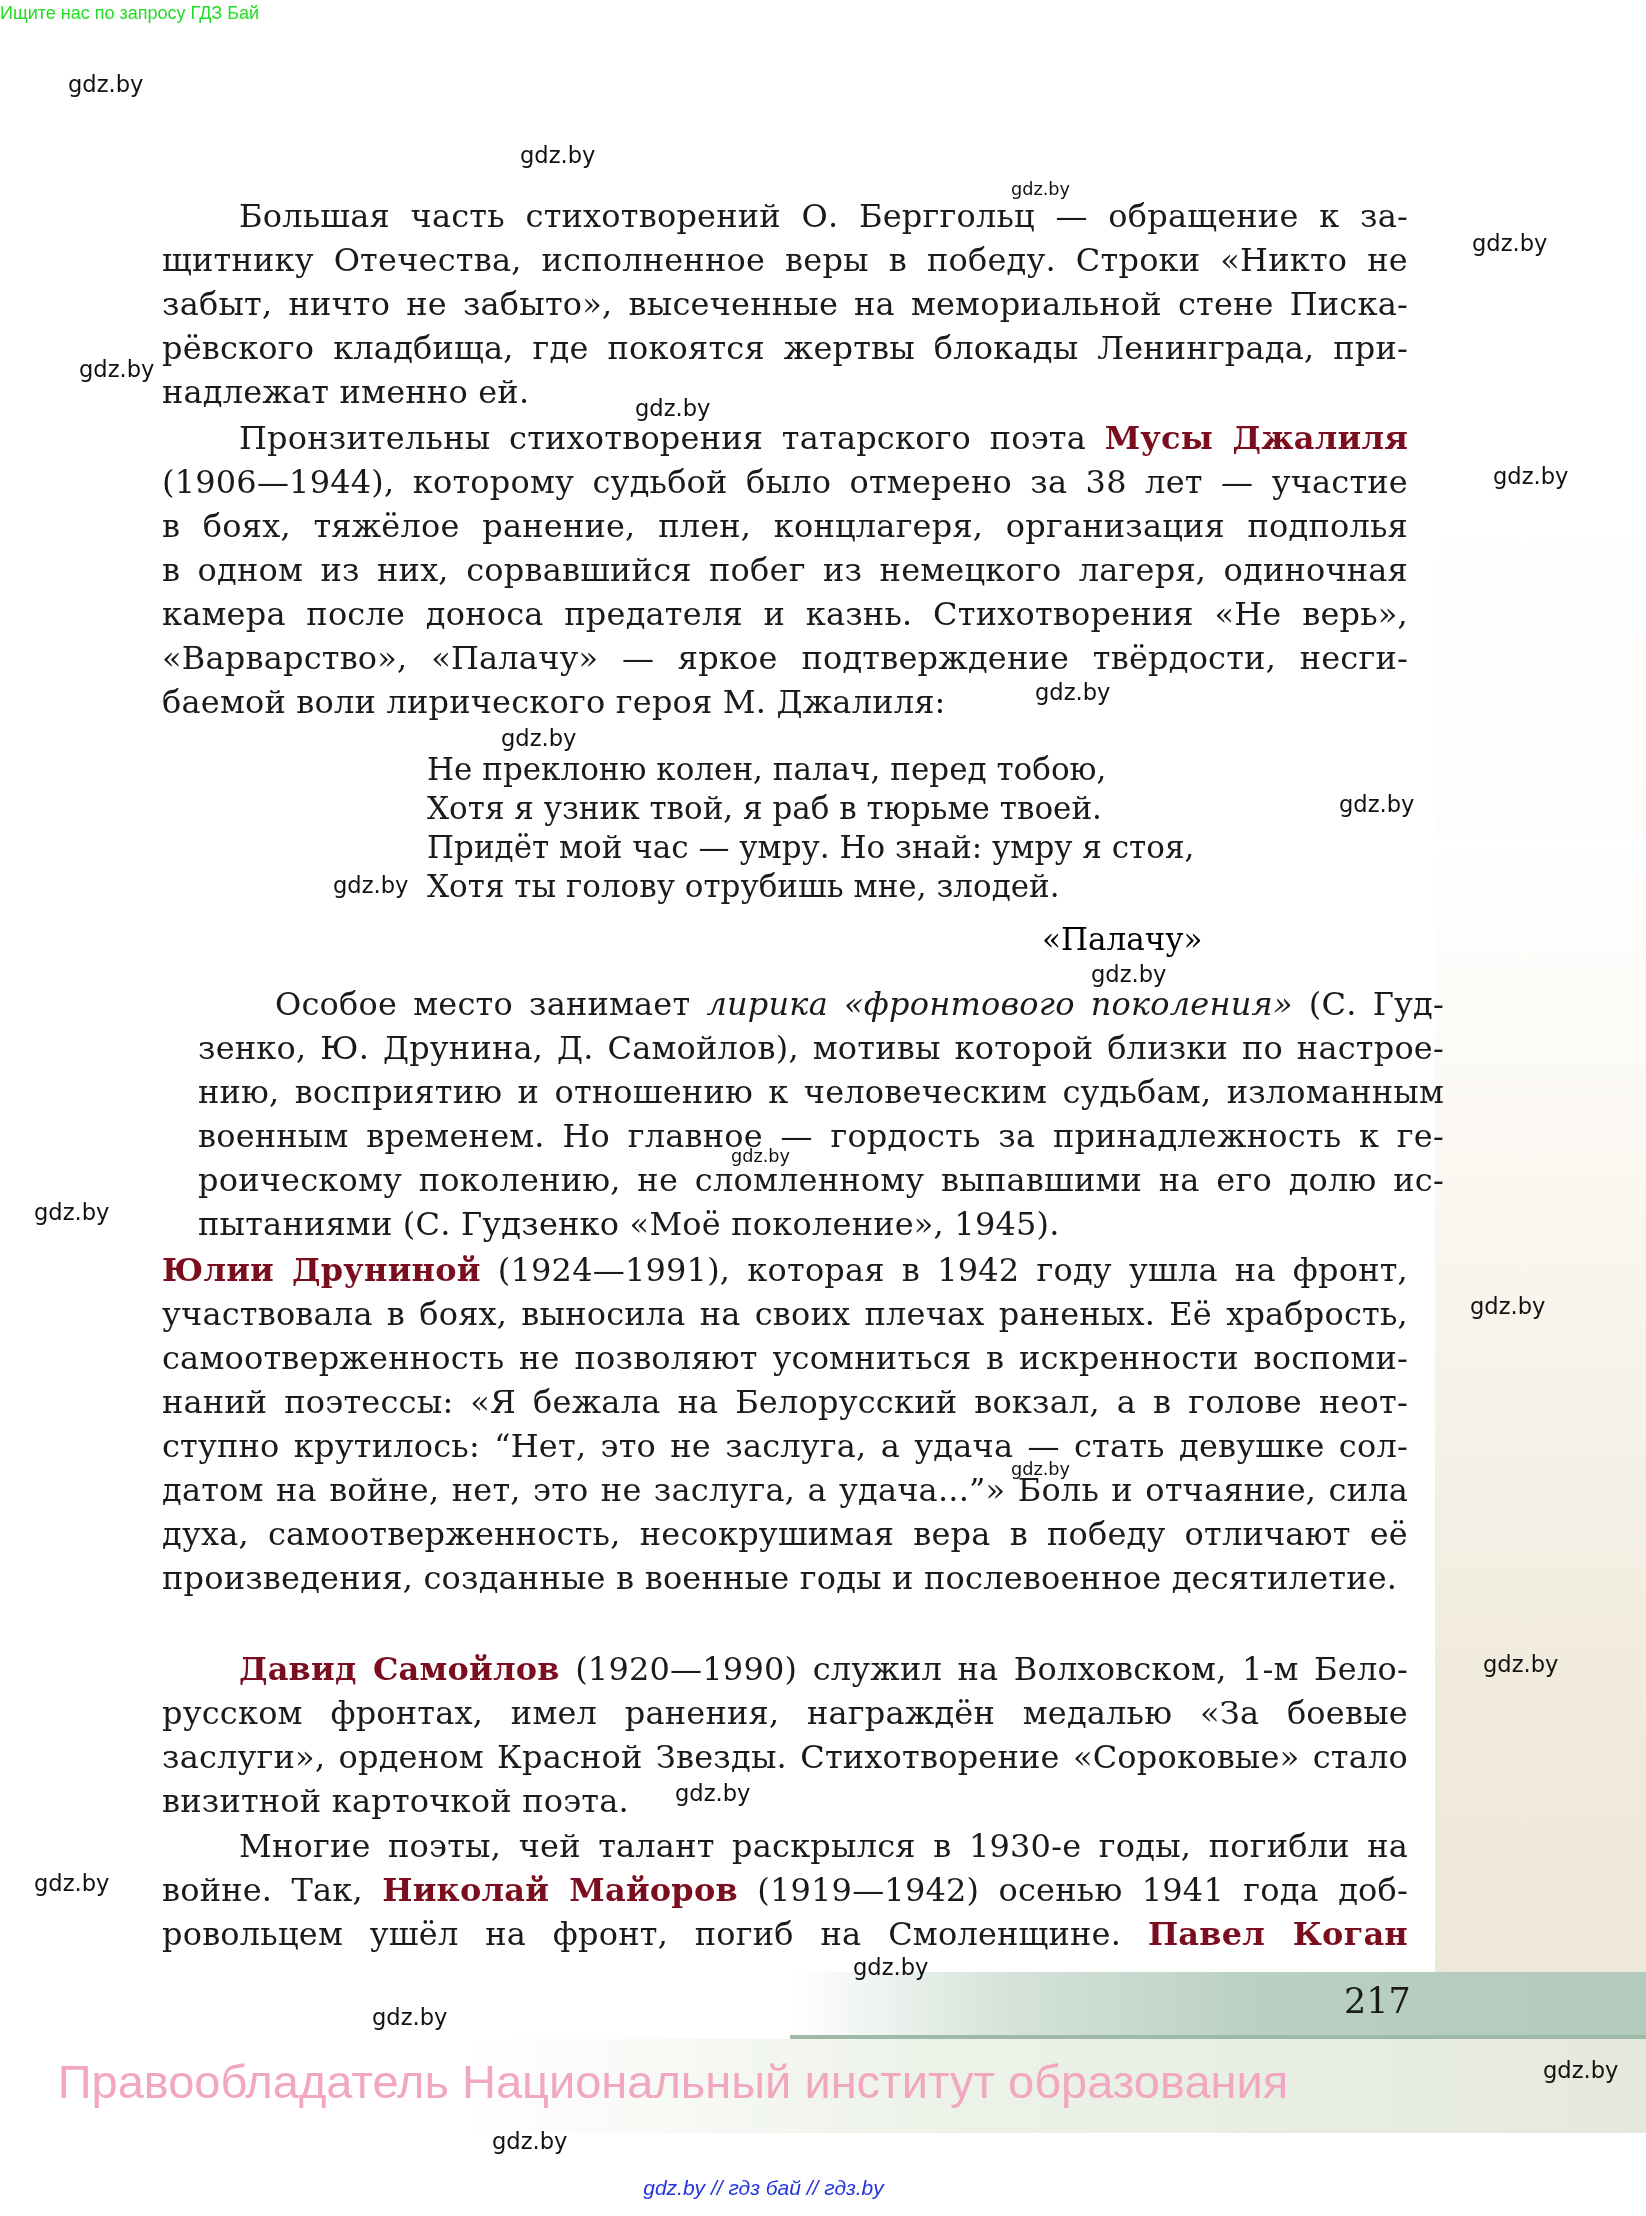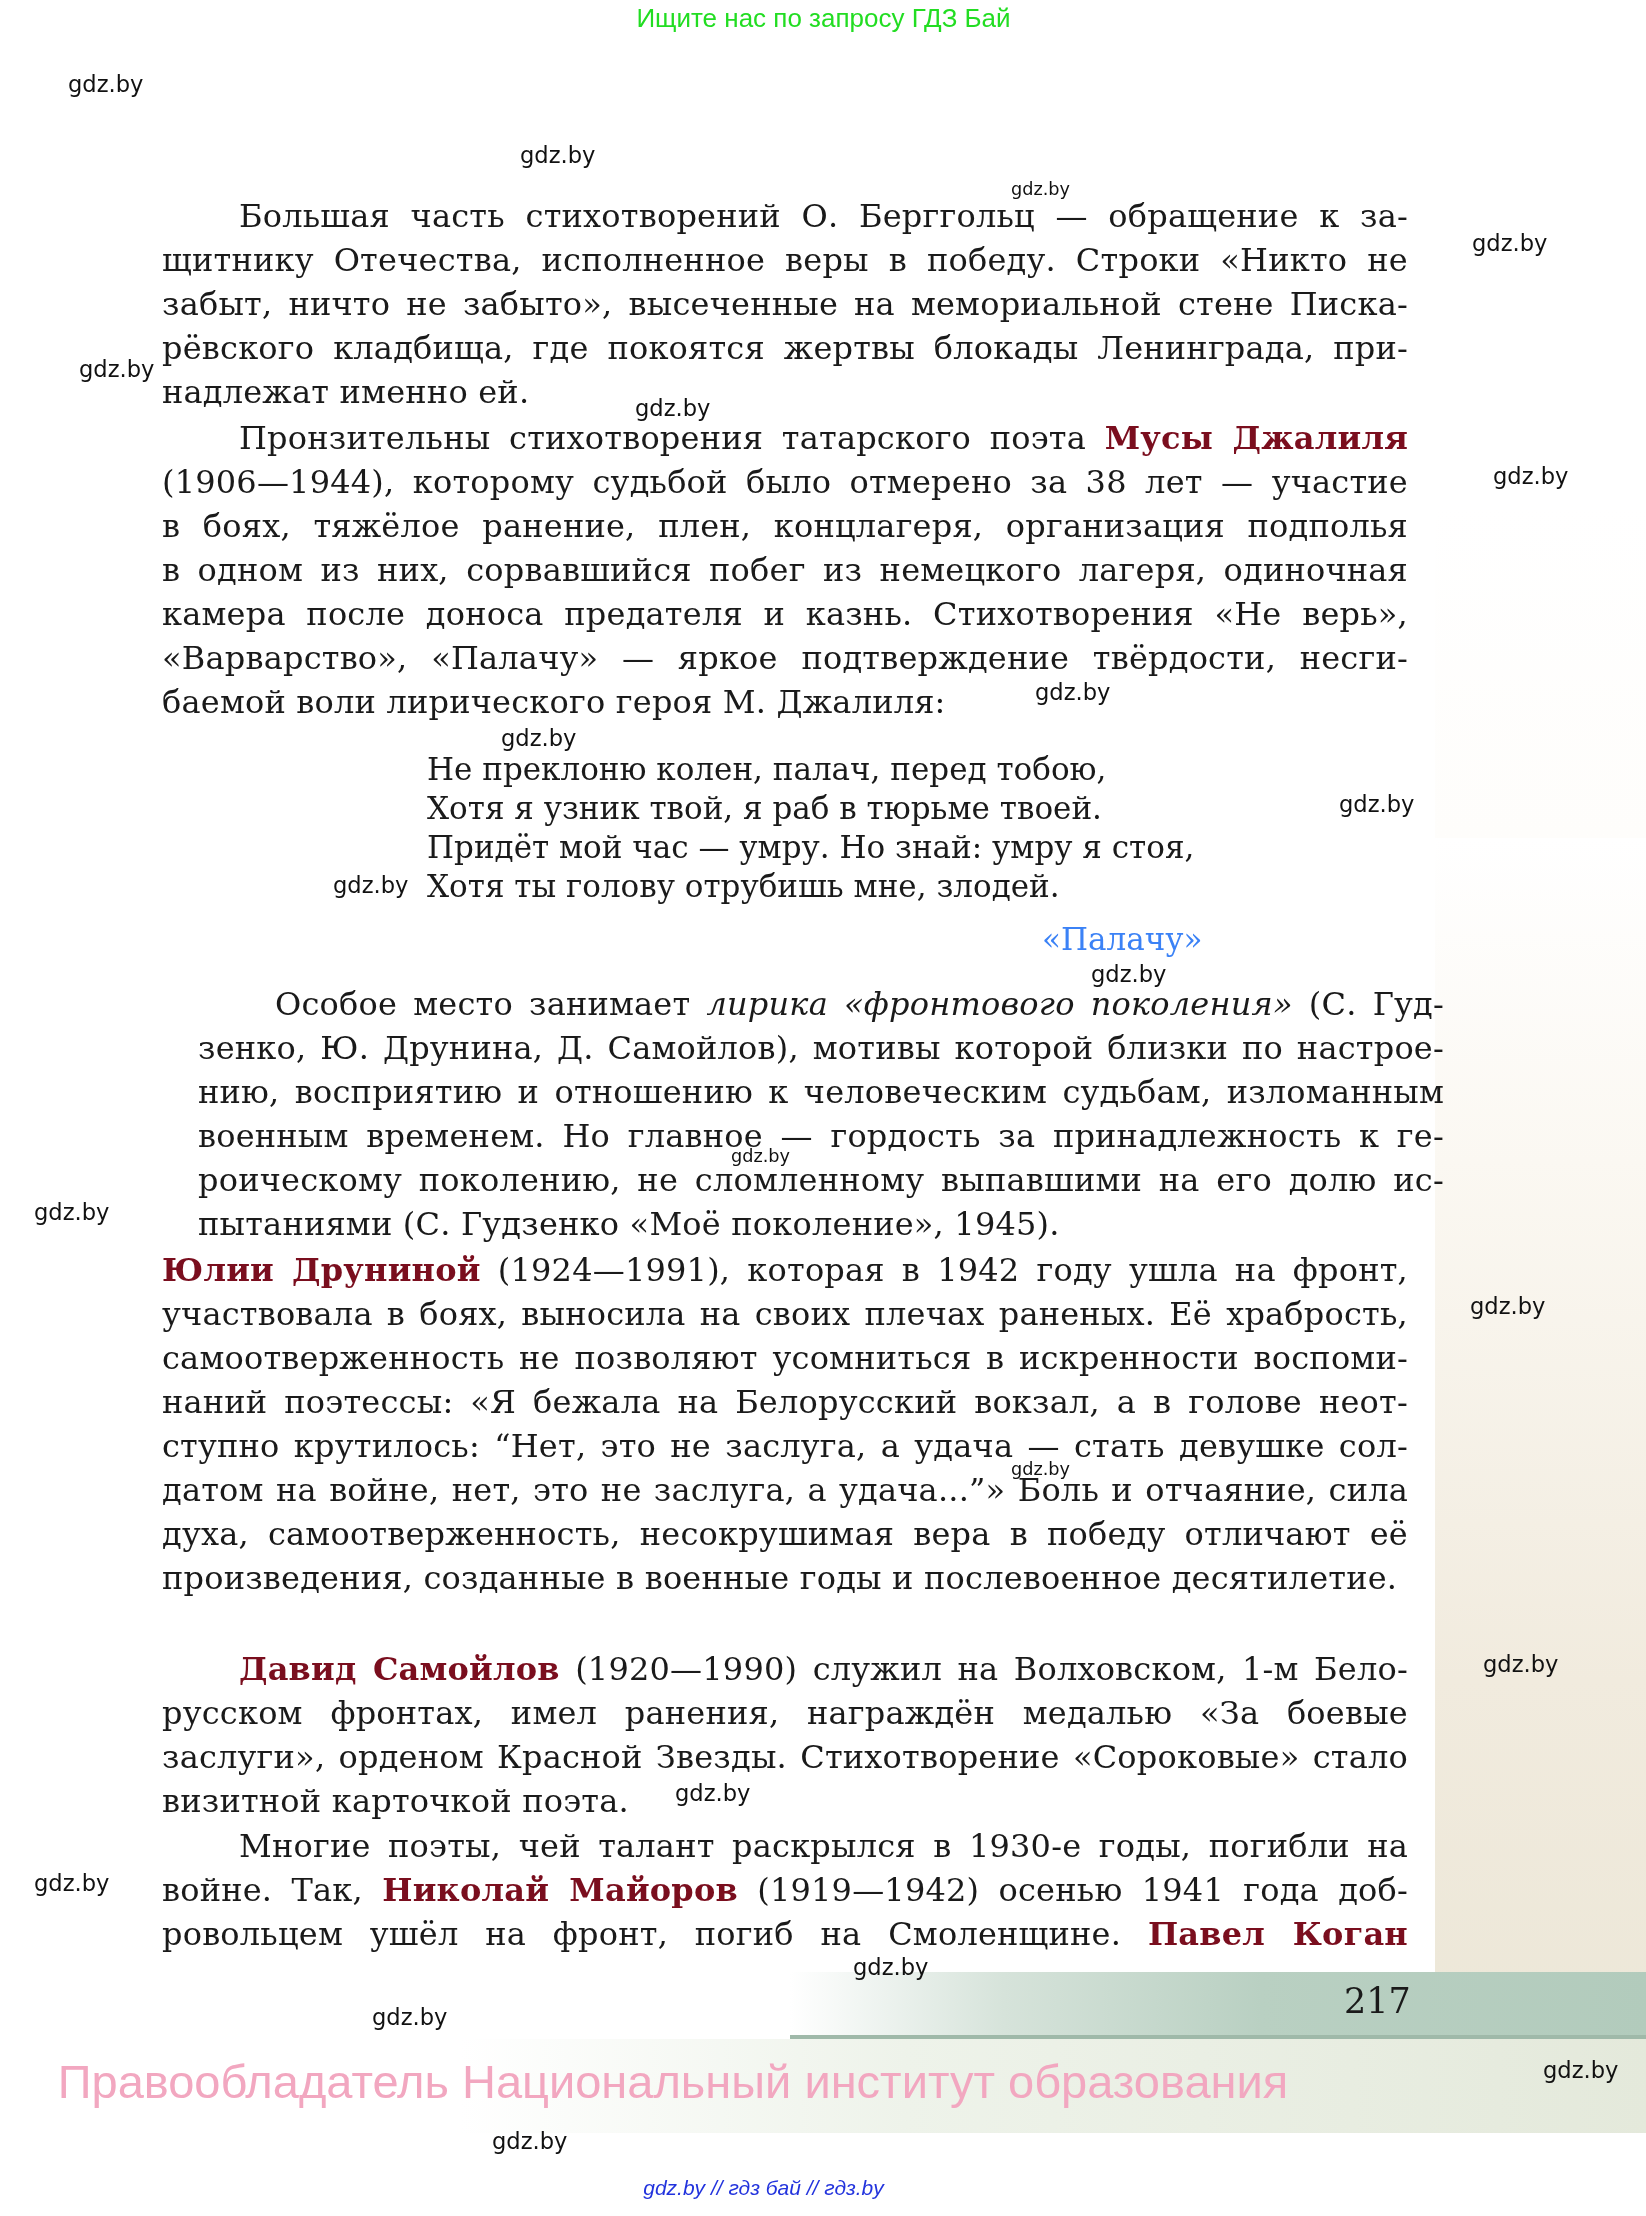--- a/index.html
+++ b/index.html
@@ -20,41 +20,41 @@
     position:absolute; left:0; top:2039px; width:1647px; height:94px;
     background:linear-gradient(90deg, #ffffff 0%, #ffffff 28%, #eef3ea 55%, #e4e9db 100%);
   }
   .green-band {
     position:absolute; left:790px; top:1972px; width:857px; height:67px;
     background:linear-gradient(90deg, rgba(255,255,255,0) 0%, #d6e3da 25%, #b9d0c2 55%, #b2cbbc 100%);
     border-bottom:4.8px solid #9fb9a9;
     box-sizing:border-box;
   }
   .header-link {
-    position:absolute; top:3.2px; left:0; width:1647px; text-align:center;
-    font-family:"Liberation Sans", sans-serif; font-size:26px; color:#22dd22;
+    position:absolute; top:3.2px; left:0; width:1647px; text-align:left;
+    font-family:"Liberation Sans", sans-serif; font-size:18px; color:#22dd22;
   }
   .text-block {
     position:absolute; left:162px; width:1246px;
     font-size:32px; line-height:44px; color:#1a1a1a;
     text-align:justify; text-align-last:justify;
     letter-spacing:0.2px;
   }
   .line { display:block; white-space:nowrap; height:44px; text-align:justify; text-align-last:justify; }
   .line.last { text-align-last:left; }
   .indent { padding-left:77px; }
   .name { color:#7a0e1e; font-weight:bold; }
   .ital { font-style:italic; }
   .poem {
     position:absolute; left:427px; width:887px;
     font-size:31px; line-height:39px; color:#1a1a1a;
   }
   .poem-line { display:block; white-space:nowrap; }
   .poem-source {
-    position:absolute; left:1042px; top:921px; font-size:31px; color:#3b82f6;
+    position:absolute; left:1042px; top:921px; font-size:31px; color:#000000;
   }
   .page-number {
     position:absolute; left:1344px; top:1981px; font-size:35px; color:#1a1a1a;
   }
   .copyright {
     position:absolute; top:2054px; left:0; width:1346px; text-align:center;
     font-family:"Liberation Sans", sans-serif; font-size:47px; color:#f2a7c0;
   }
   .footer-link {
     position:absolute; top:2176px; left:0; width:1527px; text-align:center;

